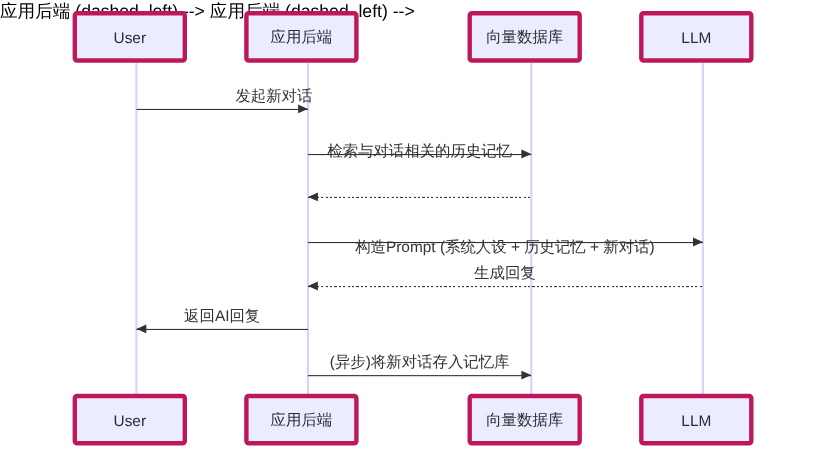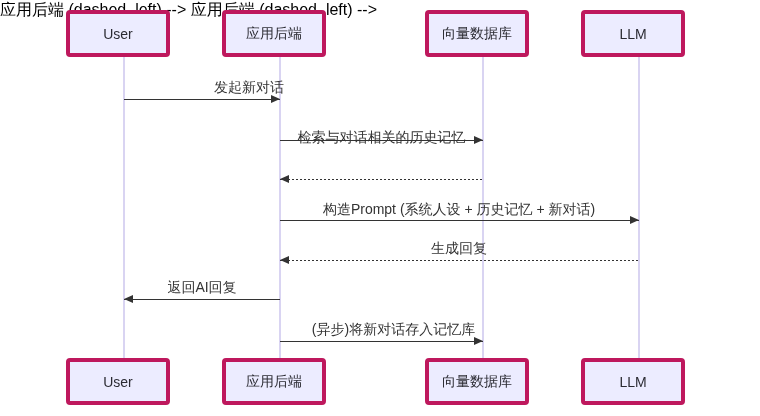--- a/index.html
+++ b/index.html
@@ -105,32 +105,32 @@
   
   <div class="msg-label" style="left:381.5px;top:128px;">检索与对话相关的历史记忆</div>
   <div class="msg-line" style="left:280px;top:140px;width:203px;"></div>
   <span class="arrowhead right" style="left:474px;top:136px;"></span>
 
    应用后端 (dashed, left) --&gt;
   <div class="msg-line dashed" style="left:280px;top:179px;width:203px;"></div>
   <span class="arrowhead left" style="left:280px;top:175px;"></span>
 
   
-  <div class="msg-label" style="left:459px;top:200px;">构造Prompt (系统人设 + 历史记忆 + 新对话)</div>
+  <div class="msg-label" style="left:459px;top:215px;">构造Prompt (系统人设 + 历史记忆 + 新对话)</div>
   <div class="msg-line" style="left:280px;top:220px;width:358.5px;"></div>
   <span class="arrowhead right" style="left:629.5px;top:216px;"></span>
 
    应用后端 (dashed, left) --&gt;
   <div class="msg-label" style="left:459px;top:239px;">生成回复</div>
   <div class="msg-line dashed" style="left:280px;top:260px;width:358.5px;"></div>
   <span class="arrowhead left" style="left:280px;top:256px;"></span>
 
   
   <div class="msg-label" style="left:202px;top:278px;text-align:right;">返回AI回复</div>
   <div class="msg-line" style="left:123.5px;top:299px;width:156.5px;"></div>
   <span class="arrowhead left" style="left:123.5px;top:295px;"></span>
 
   
-  <div class="msg-label" style="left:381.5px;top:320px;margin-left:12px;">(异步)将新对话存入记忆库</div>
+  <div class="msg-label" style="left:381.5px;top:320px;">(异步)将新对话存入记忆库</div>
   <div class="msg-line" style="left:280px;top:341px;width:203px;"></div>
   <span class="arrowhead right" style="left:474px;top:337px;"></span>
 
 </div>
 
 </body></html>

